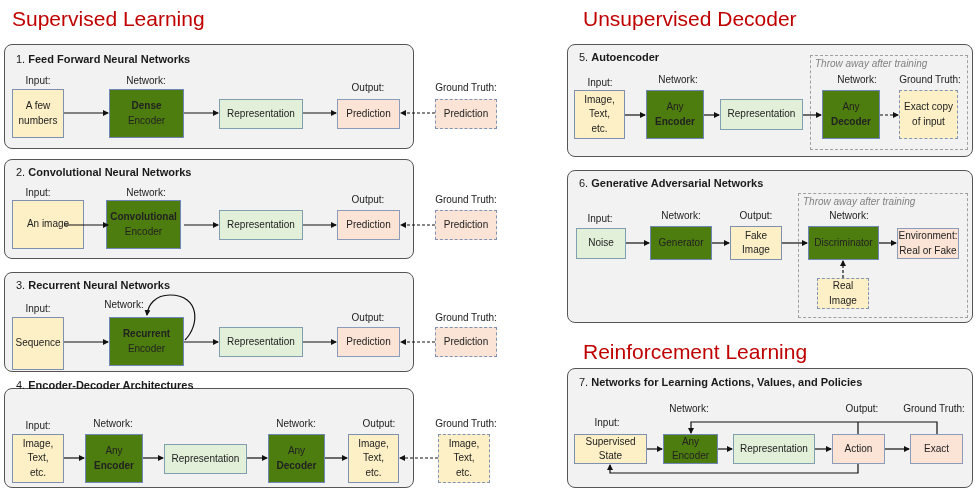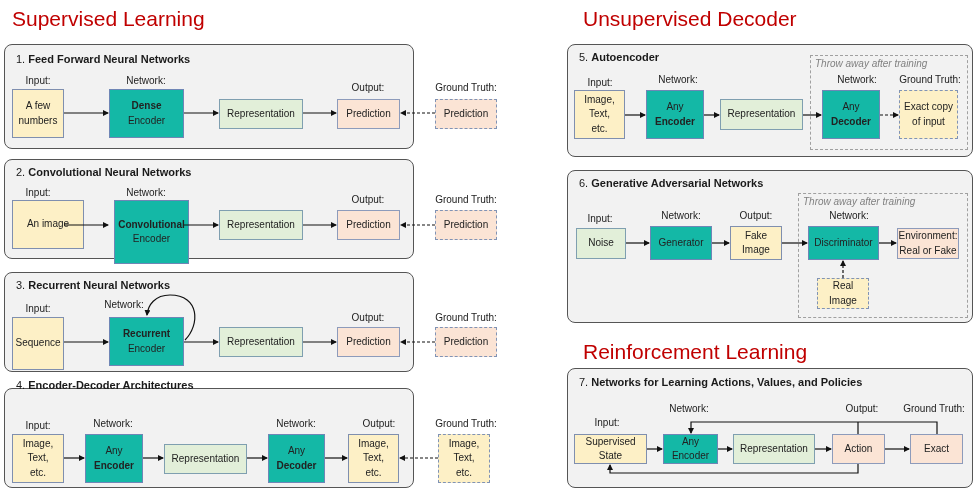--- a/index.html
+++ b/index.html
@@ -7,21 +7,21 @@
          font-family:"Liberation Sans", "DejaVu Sans", sans-serif; color:#1a1a1a; }
   .heading { position:absolute; color:#c00000; font-size:21px; white-space:nowrap; }
   .panel { position:absolute; background:#f2f2f2; border:1.3px solid #555; border-radius:8px; box-sizing:border-box; }
   .ptitle { position:absolute; font-size:11px; white-space:nowrap; }
   .ptitle b { font-weight:bold; }
   .lbl { position:absolute; font-size:10px; color:#222; white-space:nowrap; transform:translateX(-50%); }
   .box { position:absolute; box-sizing:border-box; border:1.3px solid #7f8faf; display:flex; align-items:center; justify-content:center;
          text-align:center; font-size:10px; line-height:1.45; color:#222; }
   .box .t { display:block; }
   .y { background:#fdf0c6; }
-  .b { background:#14b8a6; border-color:#6f86b6; }
+  .b { background:#4d7c0f; border-color:#6f86b6; }
   .g { background:#e2efd9; border-color:#7f9fb0; }
   .o { background:#fbe4d5; border-color:#8d9bbb; }
   .dash { border-style:dashed; border-color:#8093b5; }
   .bold { font-weight:bold; }
   .throw { position:absolute; border:1.2px dashed #a0a0a0; box-sizing:border-box; }
   .throwlbl { position:absolute; font-size:10px; font-style:italic; color:#808080; white-space:nowrap; }
   svg.arrows { position:absolute; left:0; top:0; width:975px; height:490px; pointer-events:none; }
 </style>
 </head>
 <body>
@@ -55,21 +55,21 @@
 <div class="panel" style="left:4px;top:159px;width:410px;height:100px;"></div>
 <div class="ptitle" style="left:16px;top:166px;">
   <span>2.</span>
   <b>Convolutional Neural Networks</b>
 </div>
 <div class="lbl" style="left:38px;top:187px;">Input:</div>
 <div class="lbl" style="left:146px;top:187px;">Network:</div>
 <div class="lbl" style="left:368px;top:194px;">Output:</div>
 <div class="lbl" style="left:466px;top:194px;">Ground Truth:</div>
 <div class="box y" style="left:12px;top:200px;width:72px;height:49px;">An image</div>
-<div class="box b" style="left:114px;top:200px;width:75px;height:64px;">
+<div class="box b" style="left:106px;top:200px;width:75px;height:49px;">
     <span>
       <span class="t bold">Convolutional</span>
       <span class="t">Encoder</span>
     </span>
   </div>
 <div class="box g" style="left:219px;top:210px;width:84px;height:30px;">Representation</div>
 <div class="box o" style="left:337px;top:210px;width:63px;height:30px;">Prediction</div>
 <div class="box o dash" style="left:435px;top:210px;width:62px;height:30px;">Prediction</div>
 
 <div class="panel" style="left:4px;top:272px;width:410px;height:100px;"></div>

